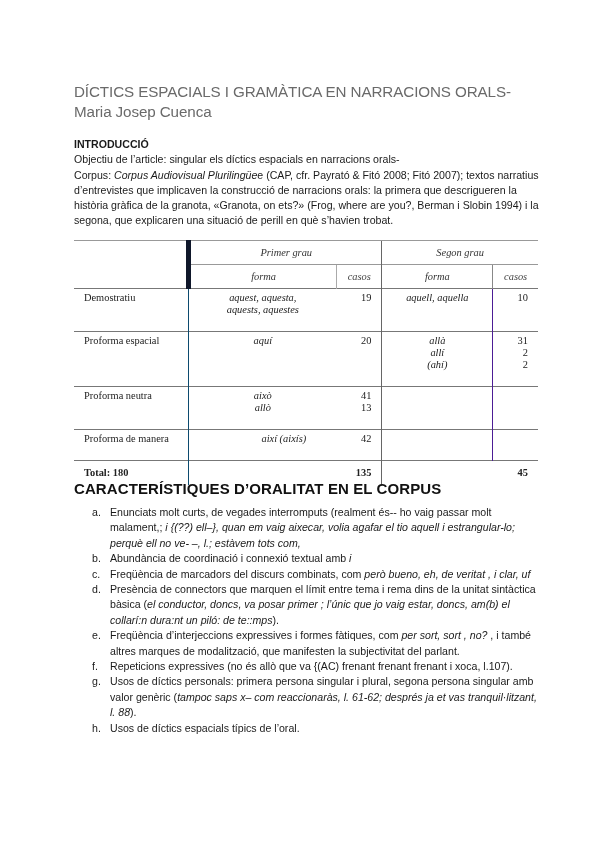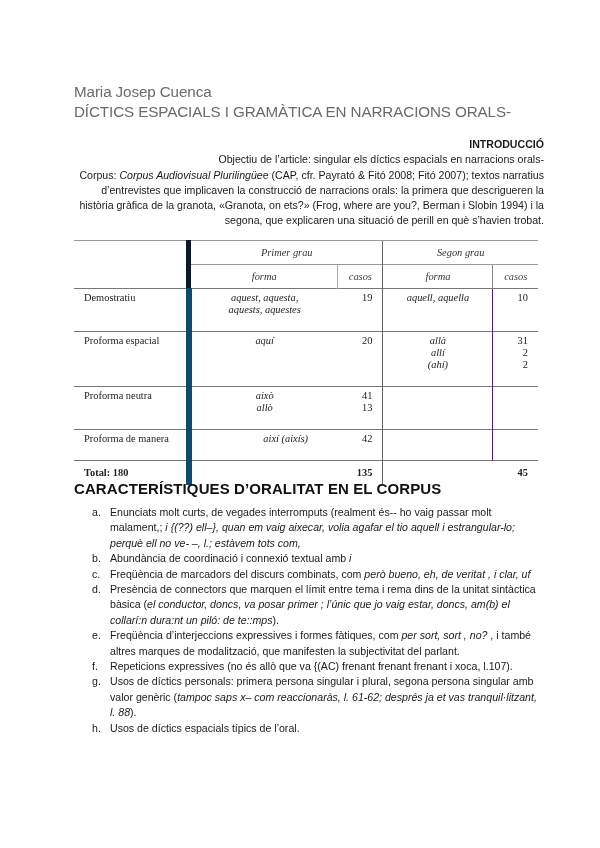--- a/index.html
+++ b/index.html
@@ -1,52 +1,52 @@
 <!DOCTYPE html>
 <html><head>
 <meta charset="utf-8">
 <style>
   html, body { margin: 0; padding: 0; background: #ffffff; }
   body { width: 600px; height: 848px; position: relative; overflow: hidden; font-family: "Liberation Sans", sans-serif; color: #111; }
   .page { position: absolute; left: 0; top: 0; width: 600px; height: 848px; }
   .title { position: absolute; left: 74px; top: 82px; width: 470px; font-size: 15.2px; line-height: 20px; color: #6a6a6a; letter-spacing: -0.1px; }
-  .intro { position: absolute; left: 74px; top: 137px; width: 470px; font-size: 10.6px; line-height: 15.3px; color: #1a1a1a; text-align: right; }
+  .intro { position: absolute; left: 74px; top: 137px; width: 470px; font-size: 10.6px; line-height: 15.3px; color: #1a1a1a; }
   .intro .h { font-weight: bold; }
   .intro p { margin: 0; }
   .intro i { font-style: italic; }
   table.data { position: absolute; left: 74px; top: 240px; width: 464px; border-collapse: collapse; font-family: "Liberation Serif", serif; font-size: 10.4px; color: #222; }
   table.data td { padding: 3px 6px; vertical-align: top; line-height: 12px; }
   table.data tr.hdr1 td { height: 17px; vertical-align: middle; border-top: 1.5px solid #999; }
   table.data tr.hdr2 td { height: 17px; vertical-align: middle; border-top: 1px solid #999; }
   table.data tr.body td { border-top: 1.5px solid #777; }
   table.data tr.total td { border-top: 1.5px solid #777; height: 18px; vertical-align: middle; font-weight: bold; }
   table.data .c0 { width: 112px; padding-left: 10px; }
-  table.data .c1 { width: 110px; text-align: center; font-style: italic; border-left: 6px solid #0c4a6e; }
+  table.data .c1 { width: 110px; text-align: center; font-style: italic; border-left: 1px solid #0c4a6e; }
   table.data .c2 { width: 32px; text-align: right; padding-right: 10px; }
   table.data .c3 { width: 110px; text-align: center; font-style: italic; border-left: 1.5px solid #666; }
   table.data .c4 { width: 32px; text-align: right; padding-right: 10px; border-left: 1px solid #4c1d95; }
   table.data .hcell { font-style: italic; text-align: center; color: #333; }
   table.data .hgrp1 { border-left: 5px solid #0f172a; }
   table.data .hgrp2 { border-left: 1.5px solid #666; }
   table.data .casos-h { font-style: italic; text-align: center; color: #444; }
   table.data .stack div { white-space: nowrap; }
   .sec2 { position: absolute; left: 74px; top: 480px; font-size: 15px; font-weight: bold; letter-spacing: 0.1px; color: #111; text-align: center; }
   ol.feat { position: absolute; left: 92px; top: 505px; width: 450px; margin: 0; padding: 0; list-style: none; font-size: 10.6px; line-height: 15.4px; color: #1a1a1a; }
   ol.feat li { position: relative; padding-left: 18px; }
   ol.feat li .mk { position: absolute; left: 0; top: 0; }
   ol.feat li i { font-style: italic; }
 </style>
 </head>
 <body>
 
 <div class="page">
 
   <div class="title">
+    <div>DÍCTICS ESPACIALS I GRAMÀTICA EN NARRACIONS ORALS-</div>
     <div>Maria Josep Cuenca</div>
-    <div>DÍCTICS ESPACIALS I GRAMÀTICA EN NARRACIONS ORALS-</div>
   </div>
 
   <div class="intro">
     <p class="h">INTRODUCCIÓ</p>
     <p>Objectiu de l’article: singular els díctics espacials en narracions orals-</p>
     <p><span>Corpus:</span> <i>Corpus Audiovisual Plurilingüe</i><span>e (CAP, cfr. Payrató &amp; Fitó 2008; Fitó 2007); textos narratius d’entrevistes que implicaven la construcció de narracions orals: la primera que descrigueren la història gràfica de la granota, «Granota, on ets?» (Frog, where are you?, Berman i Slobin 1994) i la segona, que explicaren una situació de perill en què s’havien trobat.</span></p>
   </div>
 
   <table class="data">
     <tbody>

